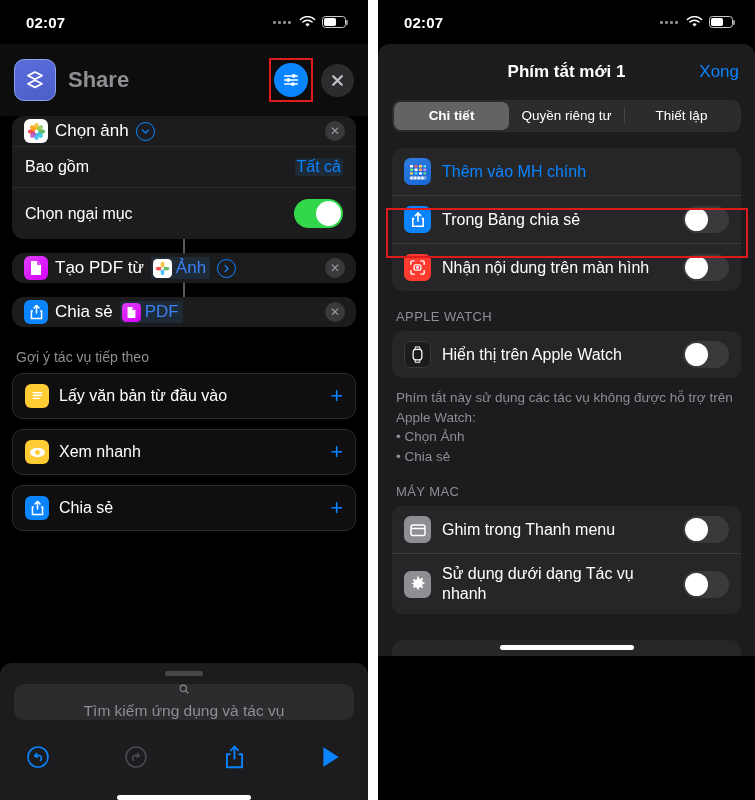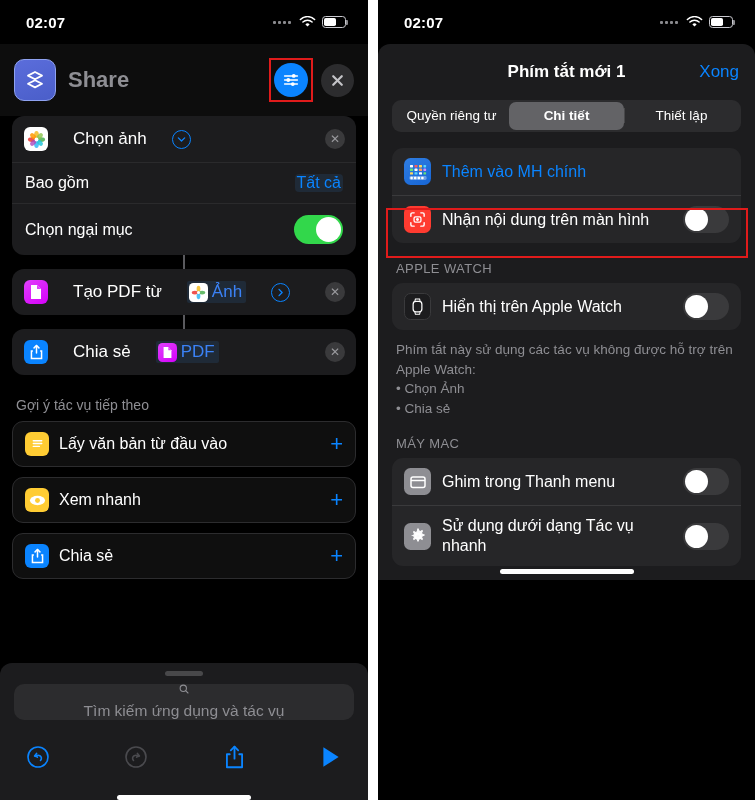--- a/index.html
+++ b/index.html
@@ -81,22 +81,22 @@
     color:#c4c4c8; font-size: 19px; line-height:1;
   }
 
   .lbody { padding: 0 12px; position: relative; }
 
   .card {
     background: #1c1c1e; border-radius: 12px; position: relative;
     margin-bottom: 0;
   }
   .card-head {
-    display:flex; align-items:center; gap:25px;
-    padding: 11px 12px; position: relative;
+    display:flex; align-items:center; gap:7px;
+    padding: 3px 12px; position: relative;
   }
   .sq-icon {
     width: 24px; height: 24px; border-radius: 6px; flex: 0 0 auto;
     display:flex; align-items:center; justify-content:center;
     overflow: hidden;
   }
   .photos-icon { background:#ffffff; }
   .act-title { font-size: 17px; color:#ffffff; font-weight: 400; white-space:nowrap;}
   .chev-circle {
     width:19px; height:19px; border-radius:50%; border:1.4px solid #0a84ff;
@@ -161,21 +161,21 @@
     justify-content: space-between; padding: 0 26px;
   }
   .home-ind {
     width:134px; height:5px; border-radius:3px; background:#ffffff;
     margin: 10px auto 0 auto;
   }
 
   
   .rsheet {
     background:#1c1c1e; border-radius: 12px 12px 0 0;
-    height: 536px; position:relative; overflow:hidden;
+    height: 612px; position:relative; overflow:hidden;
   }
   .rhead {
     height: 56px; display:flex; align-items:center; justify-content:center;
     position:relative;
   }
   .rtitle { font-size: 17px; font-weight:bold; color:#ffffff; }
   .rdone { position:absolute; right:16px; color:#0a84ff; font-size:17px; }
   .segmented {
     margin: 0 14px 16px 14px; height: 32px; background:#2c2c2e; border-radius:9px;
     display:flex; align-items:center; padding: 2px; position:relative;
@@ -487,22 +487,22 @@
       </div>
     </div>
 
     <div class="rsheet">
       <div class="rhead">
         <span class="rtitle">Phím tắt mới 1</span>
         <span class="rdone">Xong</span>
       </div>
 
       <div class="segmented">
+        <span class="seg active">Chi tiết</span>
         <span class="seg">Quyền riêng tư</span>
-        <span class="seg active">Chi tiết</span>
         <span class="seg-div" style="left:66.6%"></span>
         <span class="seg">Thiết lập</span>
       </div>
 
       <div class="rbody">
 
         <div class="rcard" style="position:relative;">
           <div class="rrow">
             <span class="ricon" style="background:linear-gradient(150deg,#2f7de1,#1766d6);">
               <svg width="22" height="22" viewBox="0 0 22 22">
@@ -523,20 +523,33 @@
                   <rect x="3.4" y="15.8" width="2.4" height="2.4" rx="0.6" fill="#fff"></rect>
                   <rect x="7" y="15.8" width="2.4" height="2.4" rx="0.6" fill="#fff"></rect>
                   <rect x="10.6" y="15.8" width="2.4" height="2.4" rx="0.6" fill="#fff"></rect>
                   <rect x="14.2" y="15.8" width="2.4" height="2.4" rx="0.6" fill="#fff"></rect>
                 </g>
               </svg>
             </span>
             <span class="rlabel blue">Thêm vào MH chính</span>
           </div>
 
+          <div class="rrow">
+            <span class="ricon" style="background:#0a84ff;">
+              <svg width="16" height="17" viewBox="0 0 16 17">
+                <path d="M8 2v8" stroke="#fff" stroke-width="1.6" stroke-linecap="round"></path>
+                <path d="M5.4 4.6L8 2l2.6 2.6" fill="none" stroke="#fff" stroke-width="1.6" stroke-linecap="round" stroke-linejoin="round"></path>
+                <path d="M3.8 7.6H2.8v7.6h10.4V7.6h-1" fill="none" stroke="#fff" stroke-width="1.6" stroke-linecap="round"></path>
+              </svg>
+            </span>
+            <span class="rlabel">Trong Bảng chia sẻ</span>
+            <span class="toggle-sm">
+                <i></i>
+              </span>
+          </div>
 
           <div class="rrow">
             <span class="ricon" style="background:#ff3b30;">
               <svg width="19" height="19" viewBox="0 0 20 20">
                 <g stroke="#fff" stroke-width="1.5" fill="none" stroke-linecap="round">
                   <path d="M3 6.5V4.6A1.6 1.6 0 014.6 3h1.9"></path>
                   <path d="M17 6.5V4.6A1.6 1.6 0 0015.4 3h-1.9"></path>
                   <path d="M3 13.5v1.9A1.6 1.6 0 004.6 17h1.9"></path>
                   <path d="M17 13.5v1.9A1.6 1.6 0 0115.4 17h-1.9"></path>
                 </g>

